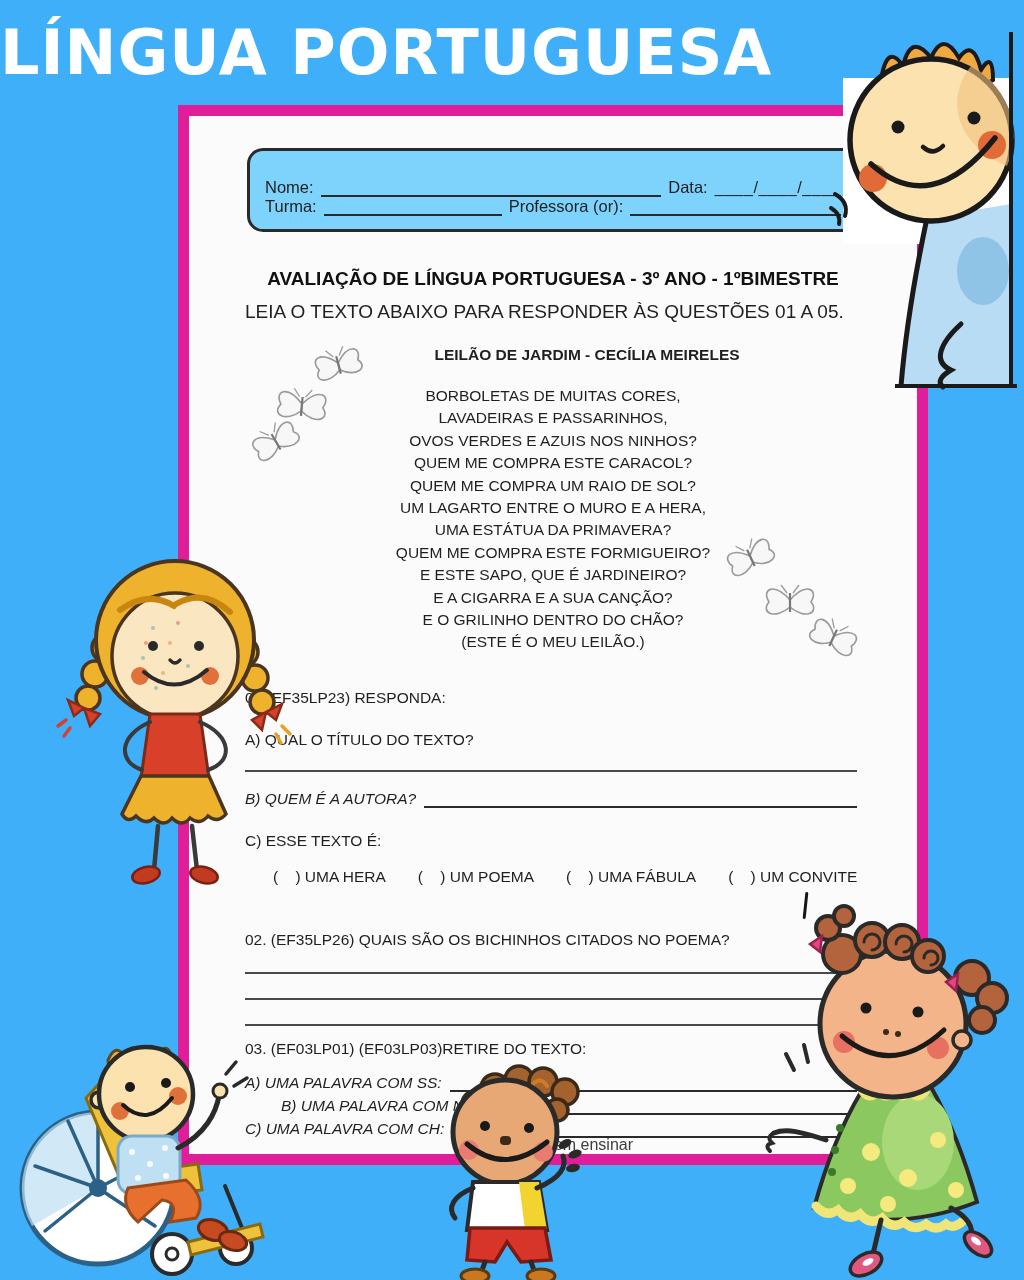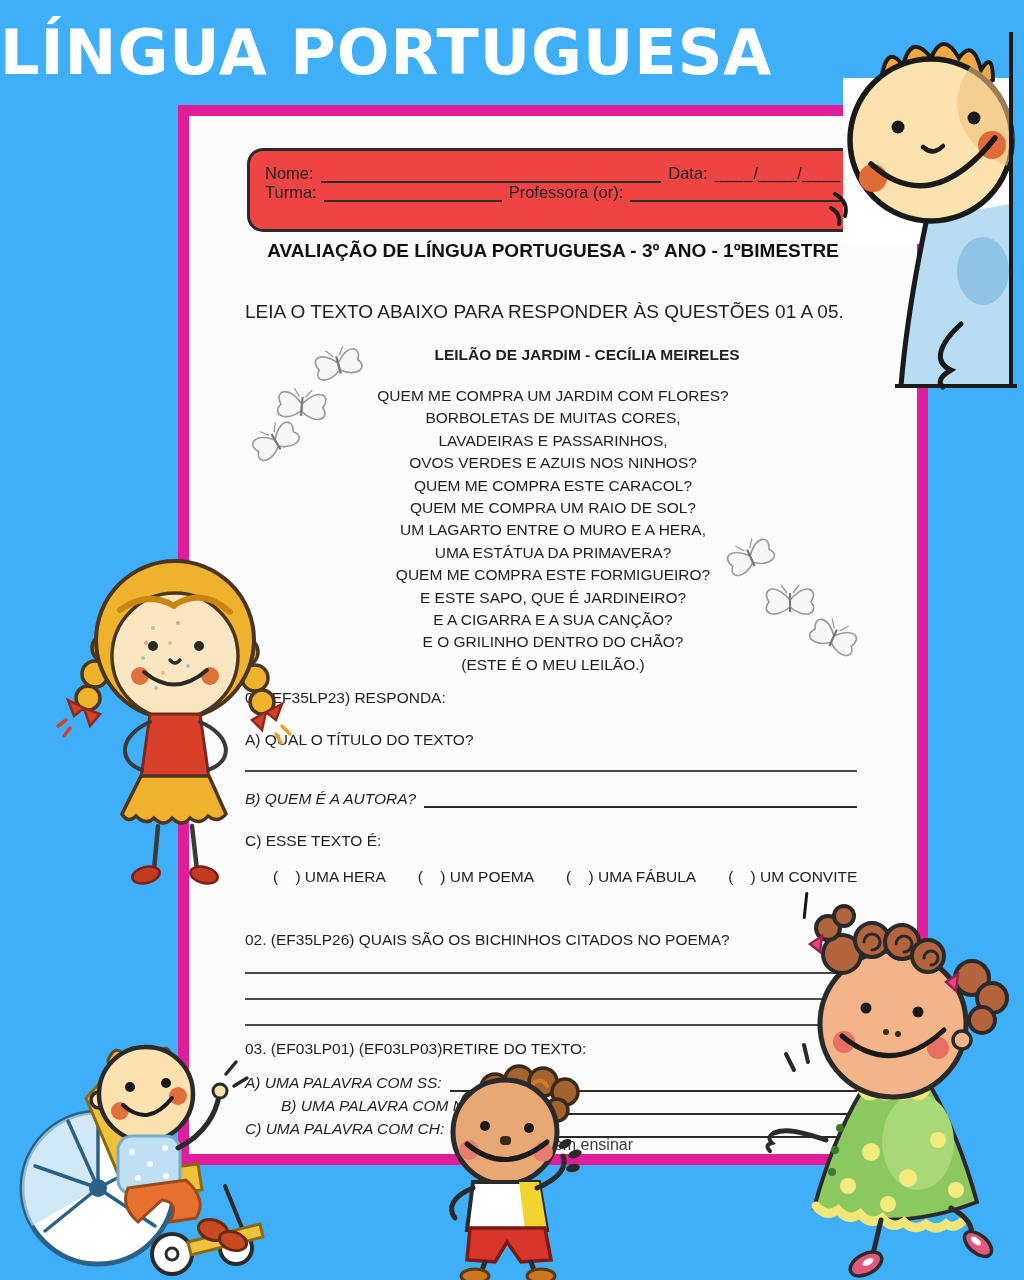--- a/index.html
+++ b/index.html
@@ -9,28 +9,28 @@
   .title{position:absolute;top:16px;left:0;width:950px;
          font-family:"DejaVu Sans",sans-serif;font-weight:800;font-size:62px;
          color:#ffffff;letter-spacing:1px;z-index:1;}
 
   .paper{position:absolute;left:178px;top:105px;width:750px;height:1060px;
          background:#FBFBFB;border:11px solid #E01E9A;box-sizing:border-box;z-index:1;}
 
   
   .namebox{position:absolute;left:58px;top:32px;width:612px;height:84px;
            border:3px solid #2a2a2a;border-radius:16px;box-sizing:border-box;
-           display:flex;flex-direction:column;justify-content:flex-start;
-           padding:13px 15px;font-size:16.5px;background:#ef4444;}
+           display:flex;flex-direction:column;justify-content:flex-end;
+           padding:13px 15px;font-size:16.5px;background:#7dd3fc;}
   .nb-row{display:flex;align-items:flex-end;gap:7px;white-space:nowrap;}
   .fill{flex:1;border-bottom:2px solid #2a2a2a;height:15px;}
   .blank-mid{width:178px;border-bottom:2px solid #2a2a2a;height:15px;}
   .date-blanks{letter-spacing:0.5px;}
 
-  .heading{position:absolute;top:124px;left:0;width:100%;text-align:center;
+  .heading{position:absolute;top:152px;left:0;width:100%;text-align:center;
            font-weight:700;font-size:19px;color:#111;}
   .instruction{position:absolute;top:185px;left:56px;font-size:19px;}
 
   .poem-title{position:absolute;top:230px;left:0;width:100%;text-align:center;
               font-weight:700;font-size:15.5px;padding-left:34px;}
   .poem{position:absolute;top:269px;left:0;width:100%;text-align:center;
         font-size:15.5px;line-height:22.4px;}
   .poem span{display:block;}
 
   .qtext{position:absolute;left:56px;font-size:15.5px;}
@@ -71,21 +71,20 @@
         <span>Professora (or):</span>
         <span class="fill"></span>
       </div>
     </div>
 
     <div class="heading">AVALIAÇÃO DE LÍNGUA PORTUGUESA - 3º ANO - 1ºBIMESTRE</div>
     <div class="instruction">LEIA O TEXTO ABAIXO PARA RESPONDER ÀS QUESTÕES 01 A 05.</div>
 
     <div class="poem-title">LEILÃO DE JARDIM - CECÍLIA MEIRELES</div>
     <div class="poem">
-      <span>QUEM ME COMPRA UM JARDIM COM FLORES?</span>
       <span>BORBOLETAS DE MUITAS CORES,</span>
       <span>LAVADEIRAS E PASSARINHOS,</span>
       <span>OVOS VERDES E AZUIS NOS NINHOS?</span>
       <span>QUEM ME COMPRA ESTE CARACOL?</span>
       <span>QUEM ME COMPRA UM RAIO DE SOL?</span>
       <span>UM LAGARTO ENTRE O MURO E A HERA,</span>
       <span>UMA ESTÁTUA DA PRIMAVERA?</span>
       <span>QUEM ME COMPRA ESTE FORMIGUEIRO?</span>
       <span>E ESTE SAPO, QUE É JARDINEIRO?</span>
       <span>E A CIGARRA E A SUA CANÇÃO?</span>

